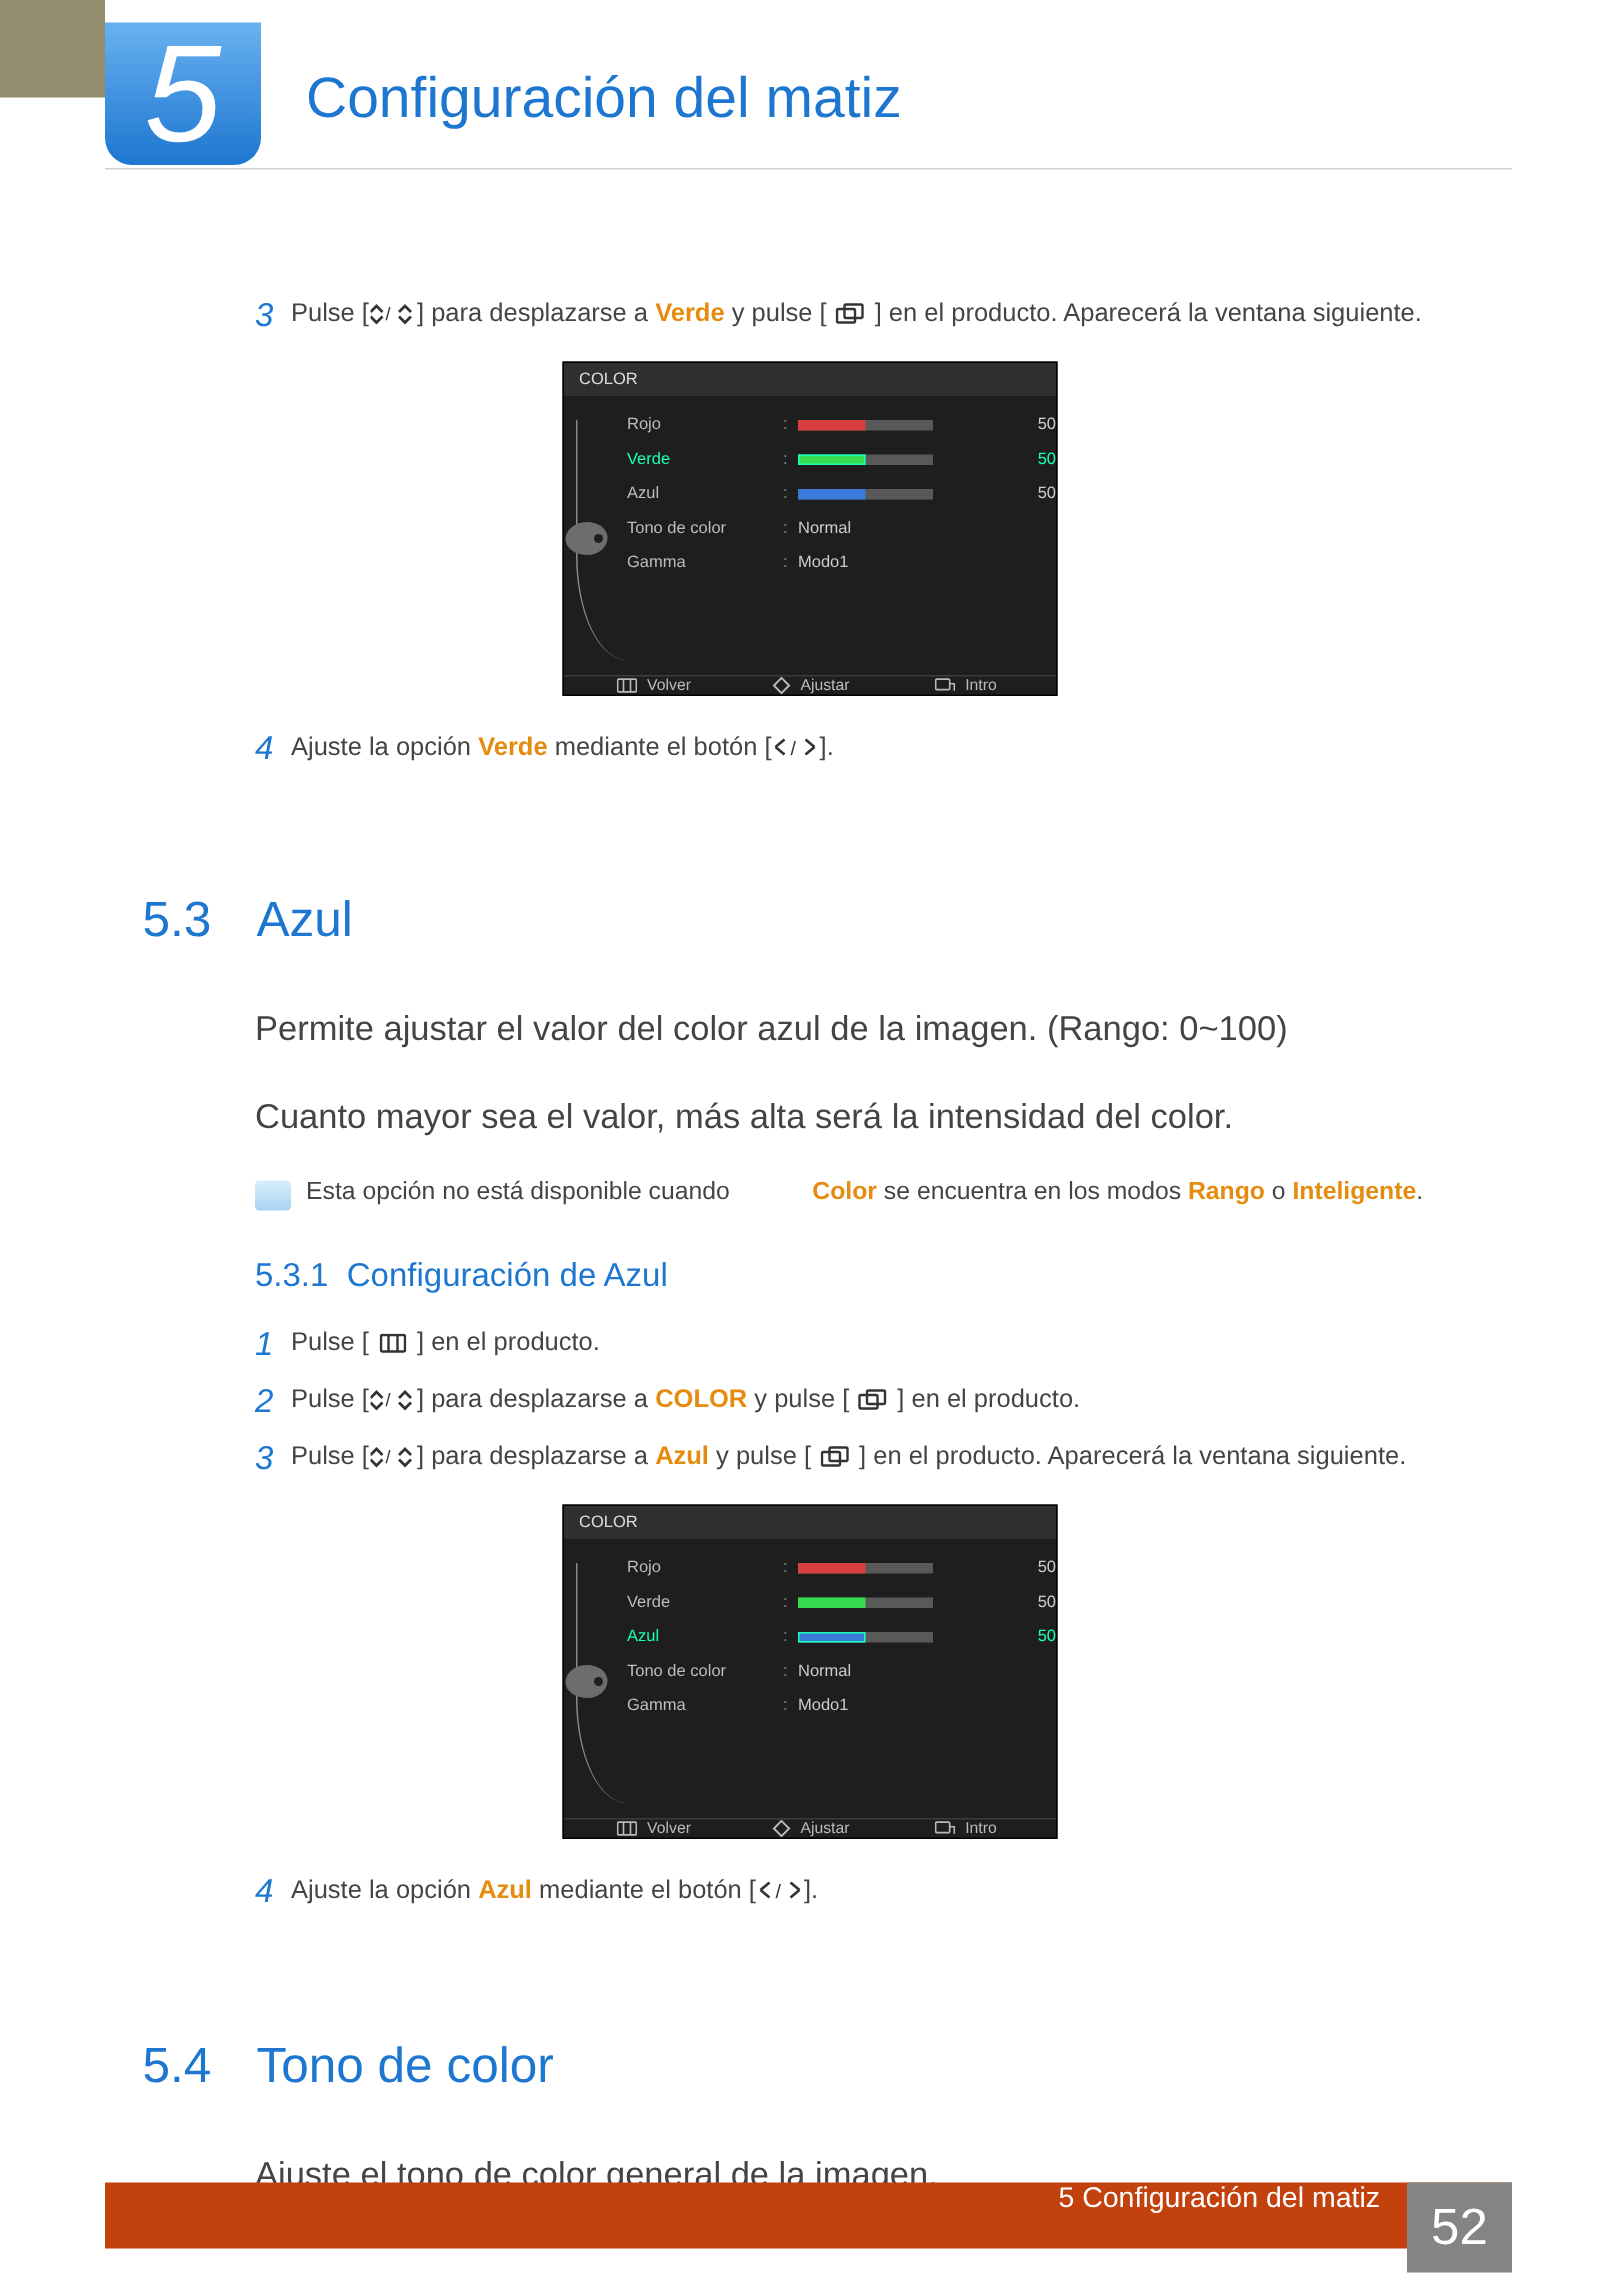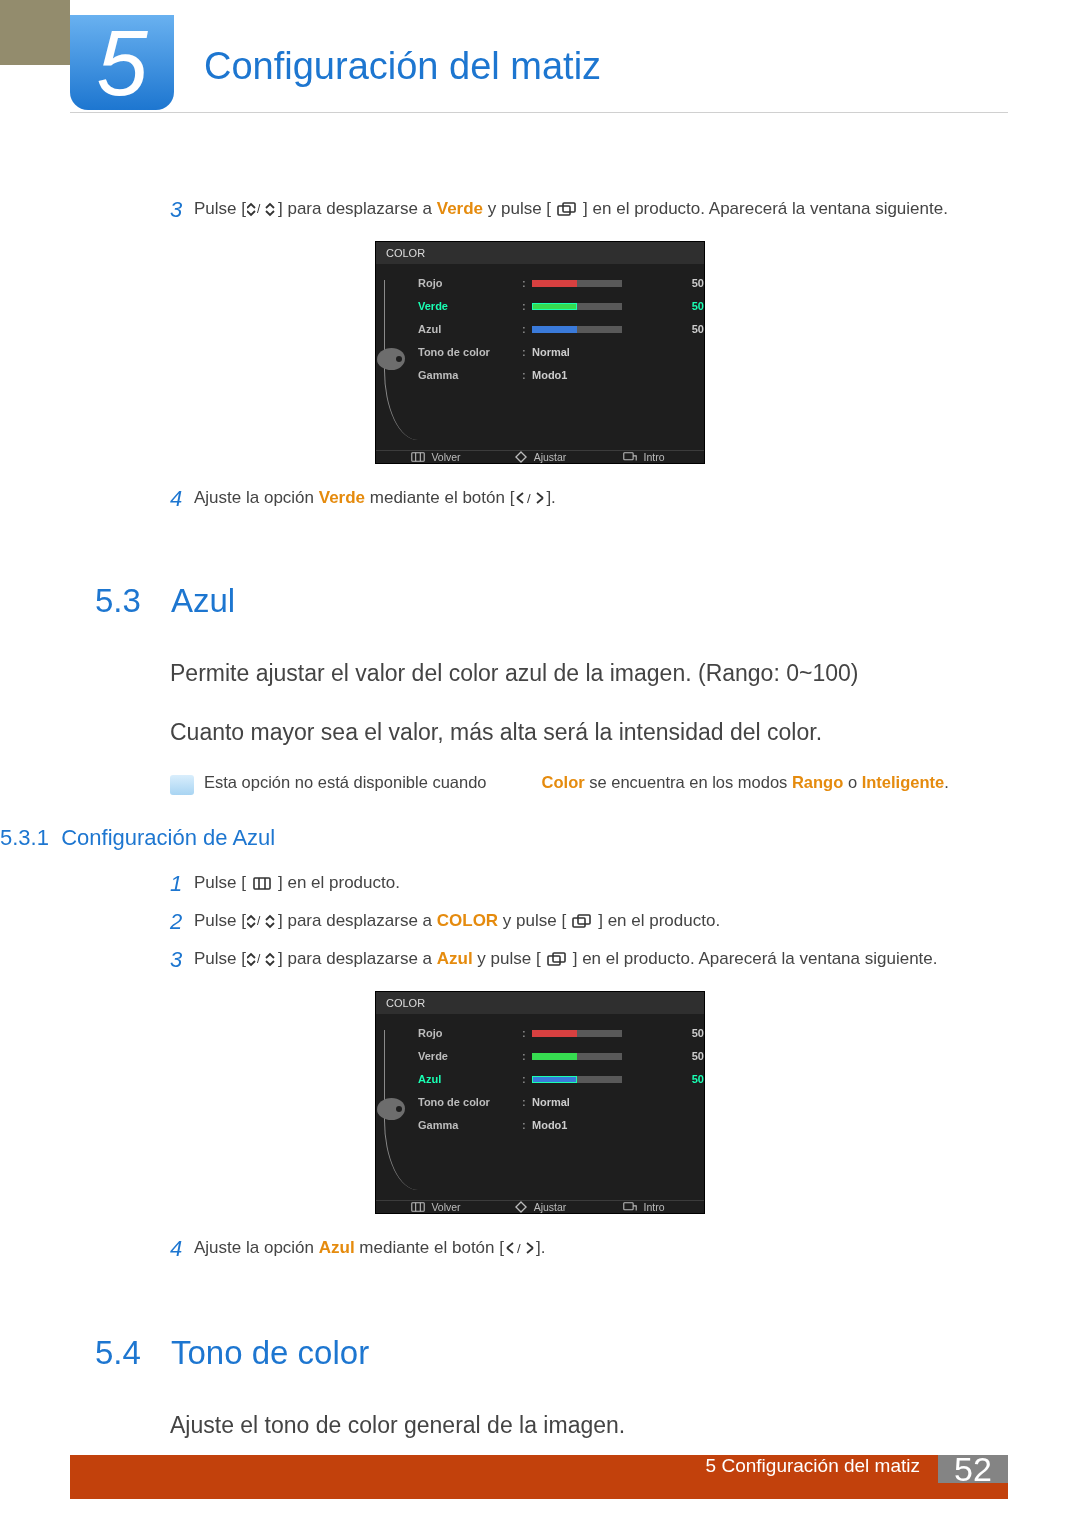--- a/index.html
+++ b/index.html
@@ -33,21 +33,21 @@
     width:30px; height:15px; vertical-align:middle;
     margin:0 1px;
     position:relative;
   }
 
   .osd {
     width:330px; margin:14px auto 20px auto; background:#1e1e1e; border:1px solid #000;
     color:#ccc; font-size:11px;
   }
   .osd-titlebar { background:#2f2f2f; padding:5px 10px; font-size:11px; color:#ddd; }
-  .osd-body { display:flex; padding:6px 12px 10px 8px;font-weight:bold; }
+  .osd-body { display:flex; padding:6px 12px 10px 8px; }
   .osd-icon-col { width:36px; display:flex; flex-direction:column; align-items:center; margin-top:10px;}
   .osd-icon-curve {
     width:34px; height:160px;
     border-left:1px solid #8a8a8a;
     border-bottom-left-radius:44px 90px;
     border-top-left-radius:0 0;
     position:relative;
   }
   .palette-icon {
     width:28px; height:22px; background:#6d6d6d; border-radius:60% 55% 55% 60% / 60% 55% 60% 55%;
@@ -64,34 +64,34 @@
   .bar-track { width:90px; height:7px; background:#595959; position:relative; }
   .bar-fill { position:absolute; left:0; top:0; bottom:0; }
   .bar-fill.red { background:#d84040; }
   .bar-fill.green { background:#36dc50; }
   .bar-fill.blue { background:#3a7ada; }
   .bar-fill.cyan-border { outline:1px solid #19ffb3; outline-offset:-1px; }
   .osd-footer { display:flex; border-top:1px solid #3c3c3c; padding:0 8px; }
   .osd-footer div { flex:1; display:flex; align-items:center; justify-content:center; gap:6px; font-size:10.5px; color:#bbb;}
   .small-svg { width:14px; height:12px; }
 
-  .section-row { display:flex; align-items:baseline; }
+  .section-row { display:flex; align-items:baseline;margin-top:12px; }
   .section-num { width:76px; color:#1d76d0; font-size:33px; margin-left:95px;}
   .section-title { color:#1d76d0; font-size:33px; }
 
   .para { margin-left:170px; margin-right:95px; font-size:23px; color:#444; line-height:1.7; margin-bottom:20px;}
 
   .note-row { margin-left:170px; margin-right:95px; display:flex; align-items:flex-start; gap:10px; font-size:16.5px; color:#444; margin-bottom:30px;}
   .note-tile { width:24px; height:20px; background:linear-gradient(#d9eefc,#a8d4f2); border-radius:3px; flex:0 0 auto; margin-top:2px; }
 
-  .subsection { color:#1d76d0; font-size:22px; margin-bottom:18px; }
+  .subsection { margin-left:170px; color:#1d76d0; font-size:22px; margin-bottom:18px; }
 
   .footer-band { position:absolute; left:70px; right:72px; bottom:28px; height:44px; display:flex; align-items:flex-start; background:#c2410c;}
   .footer-text { flex:1; text-align:right; padding-right:18px; color:#fff; font-size:19px;}
-  .footer-page { width:70px; height:28px; background:#848484; color:#fff; display:flex; align-items:center; justify-content:center; font-size:34px; font-weight:300;}
+  .footer-page { width:70px; height:60px; background:#848484; color:#fff; display:flex; align-items:center; justify-content:center; font-size:34px; font-weight:300;}
 </style>
 </head>
 <body>
 
 <svg width="0" height="0" style="position:absolute">
   <defs>
     <symbol id="icon-updown" viewBox="0 0 30 15">
       <path d="M8 6 L4 2 L0 6" fill="none" stroke="#333" stroke-width="1.8"></path>
       <path d="M8 9 L4 13 L0 9" fill="none" stroke="#333" stroke-width="1.8" transform="translate(0,0)"></path>
       <text x="10" y="11" font-size="12" fill="#333">/</text>

